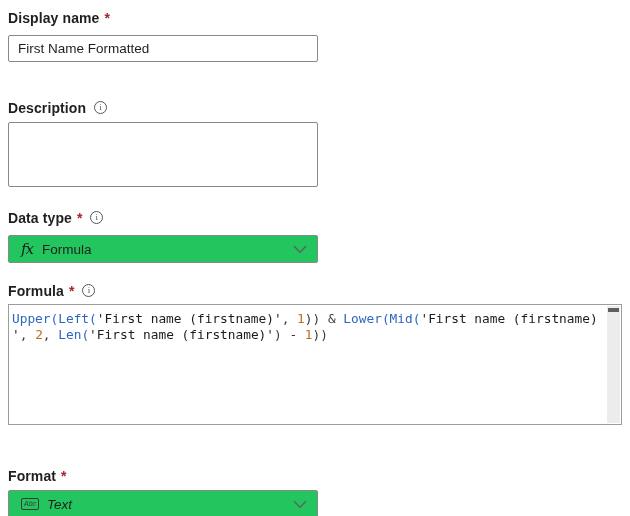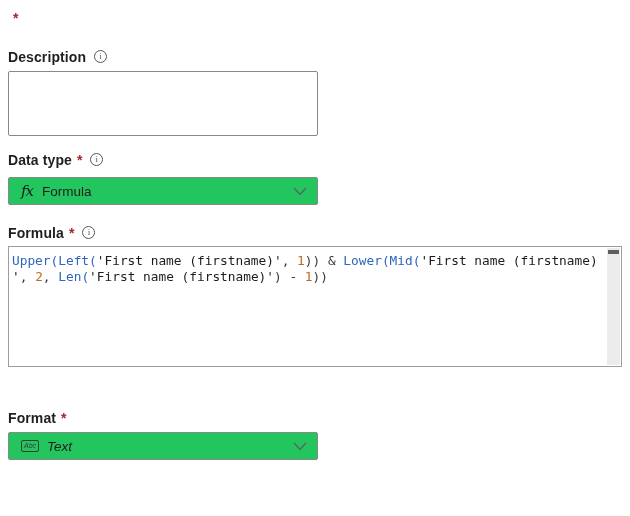--- a/index.html
+++ b/index.html
@@ -15,22 +15,22 @@
   .lbl { font-size: 14px; font-weight: 700; color: #201f1e; letter-spacing: .1px; }
   .req { font-size: 14px; font-weight: 700; color: #a4262c; margin-left: 5px; }
   .info-icon {
     width: 13px; height: 13px; margin-left: 8px; margin-top: -2px;
     border: 1px solid #575757; border-radius: 50%;
     font-family: "Liberation Serif", serif; font-size: 9px; line-height: 11px;
     color: #575757; text-align: center; display: inline-block; flex: 0 0 auto;
   }
 
   .field-display-name { margin-top: 0; }
-  .field-description  { margin-top: 23px; }
-  .field-data-type    { margin-top: 16px; }
+  .field-description  { margin-top: 38px; }
+  .field-data-type    { margin-top: 23px; }
   .field-formula      { margin-top: 20px; }
   .field-format       { margin-top: 43px; text-align: right; }
 
   .text-input {
     margin-top: 9px; width: 310px; height: 27px;
     border: 1px solid #8a8886; border-radius: 2px;
     padding: 0 8px 0 9px; font-family: "Liberation Sans", sans-serif;
     font-size: 13.5px; color: #201f1e; outline: none; display: block; background: #fff;
   }
   .desc-textarea {
@@ -79,22 +79,24 @@
     background: #5f5f5f;
   }
 </style>
 </head>
 <body>
 
 <div class="form">
 
   <div class="field-display-name">
     <div class="label-row">
+      <span class="lbl">Display name</span>
       <span class="req">*</span>
     </div>
+    <input class="text-input" type="text" value="First Name Formatted" style="">
   </div>
 
   <div class="field-description">
     <div class="label-row">
       <span class="lbl">Description</span>
       <span class="info-icon">i</span>
     </div>
     <textarea class="desc-textarea" style=""></textarea>
   </div>
 

